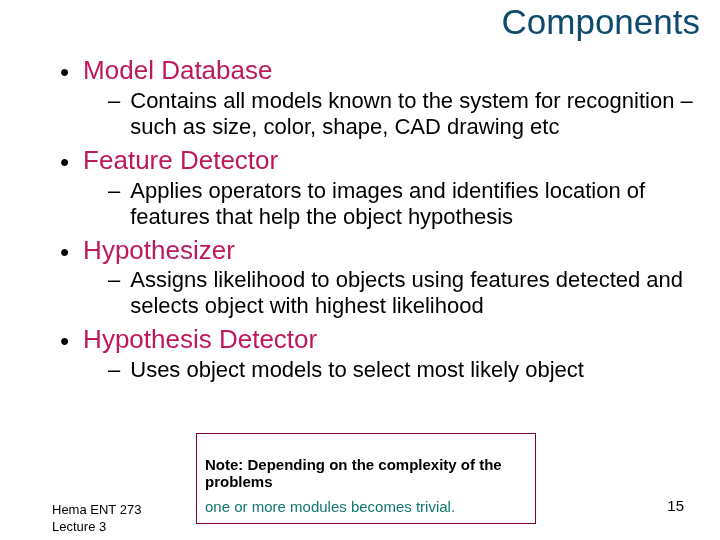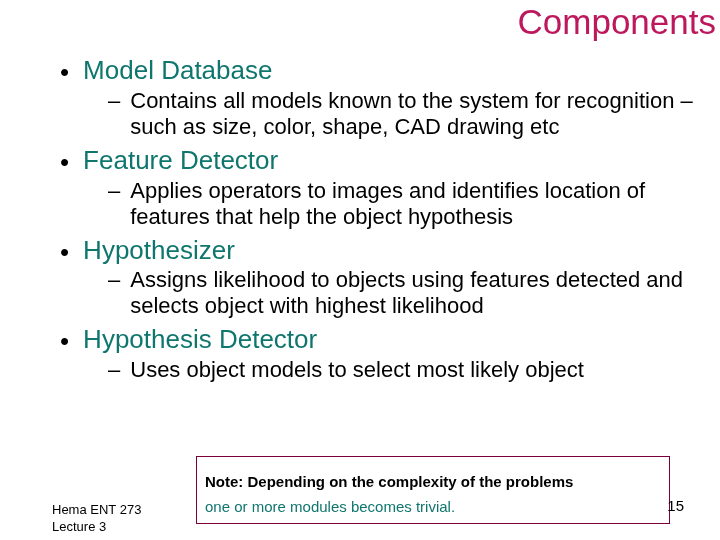--- a/index.html
+++ b/index.html
@@ -7,23 +7,23 @@
     width: 720px;
     height: 540px;
     background: #ffffff;
     font-family: Arial, Helvetica, sans-serif;
     position: relative;
     overflow: hidden;
   }
   .slide-title {
     position: absolute;
     top: 2px;
-    right: 4px;
+    right: 20px;
     font-size: 35px;
-    color: #be185d;
+    color: #0c4a6e;
     font-weight: normal;
   }
   .content {
     position: absolute;
     top: 56px;
     left: 52px;
     right: 20px;
   }
   .bullet-row {
     display: flex;
@@ -34,21 +34,21 @@
     font-size: 26px;
     color: #000;
     margin-left: 8px;
     margin-right: 14px;
     line-height: 1;
     position: relative;
     top: 2px;
   }
   .bullet-text {
     font-size: 26px;
-    color: #0f766e;
+    color: #be185d;
     line-height: 1.15;
   }
   .sub-row {
     display: flex;
     align-items: baseline;
     margin-left: 56px;
     margin-bottom: 6px;
   }
   .sub-marker {
     font-size: 22px;
@@ -57,23 +57,23 @@
   }
   .sub-text {
     font-size: 22px;
     color: #000;
     line-height: 1.18;
   }
   .note-box {
     position: absolute;
     left: 196px;
     bottom: 16px;
-    width: 474px;
+    width: 340px;
     border: 1.5px solid #7a003c;
-    padding: 16px 8px 8px 8px;
+    padding: 22px 8px 8px 8px;
   }
   .note-line1 {
     font-size: 15px;
     font-weight: bold;
     color: #000;
     margin-bottom: 8px;
   }
   .note-line2 {
     font-size: 15px;
     color: #0f766e;

